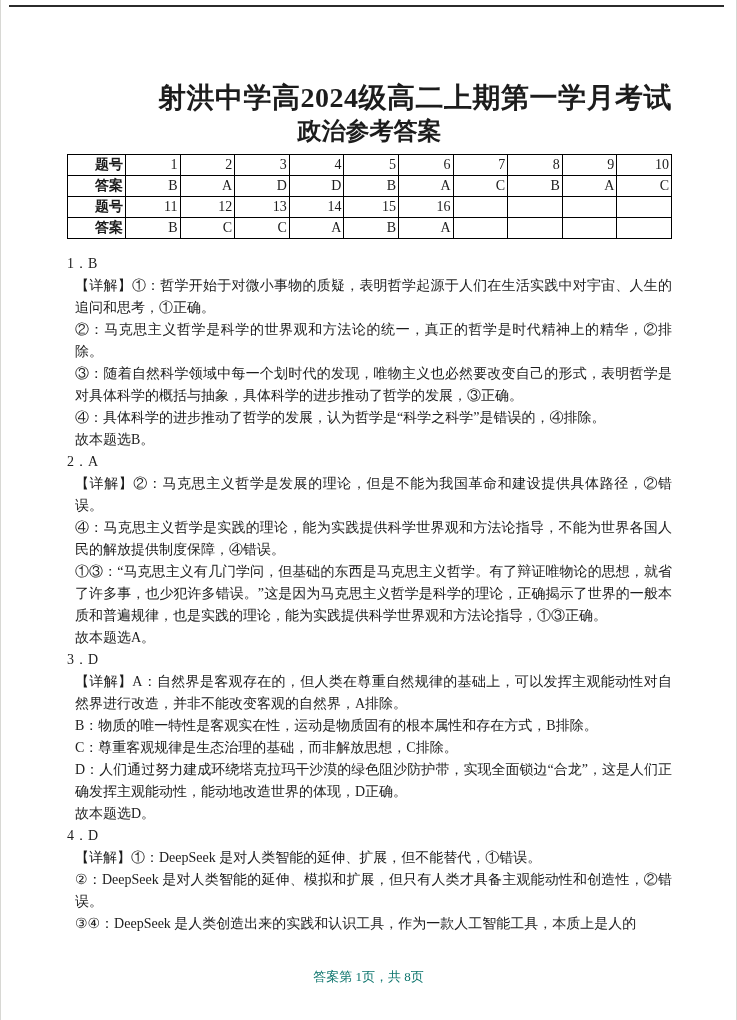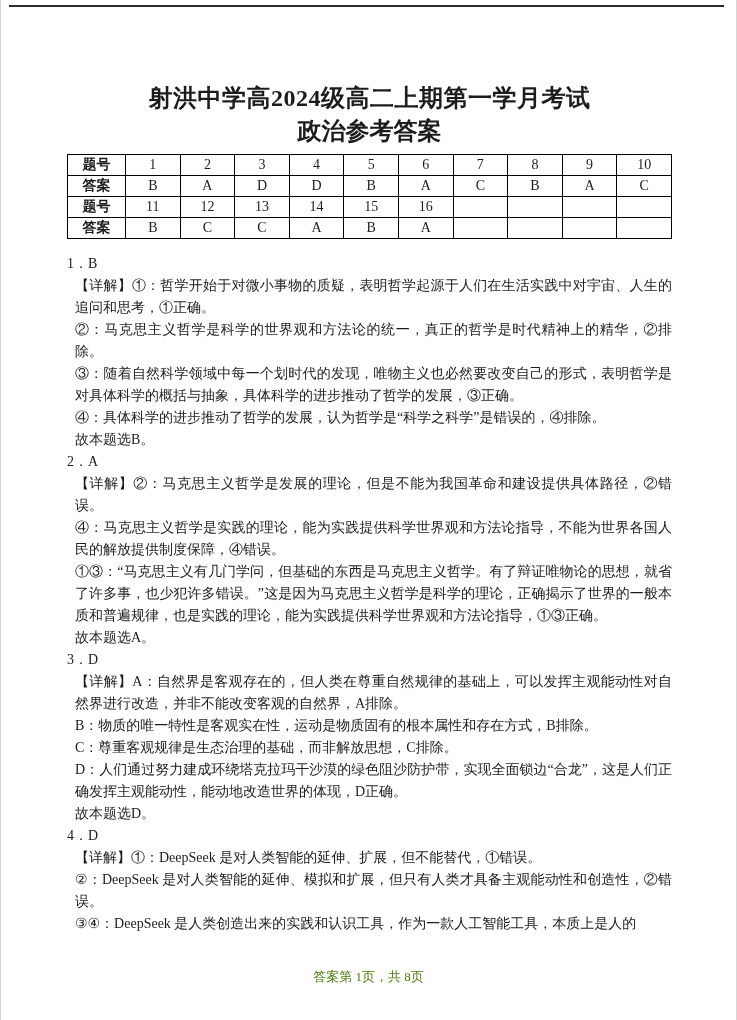--- a/index.html
+++ b/index.html
@@ -20,43 +20,43 @@
   }
   .scan-top-line {
     position:absolute; top:5px; left:8px; right:12px; height:2px;
     background:#2b2b2b;
   }
   .page {
     position:absolute; top:0; left:0; right:0;
     padding:84px 64px 0 66px;
   }
   .title {
-    text-align:center;
-    font-size:24px;
+    text-align:right;
+    font-size:28px;
     font-weight:bold;
     letter-spacing:0.5px;
     line-height:28px;
   }
   .subtitle {
     text-align:center;
     font-size:24px;
     font-weight:bold;
     line-height:26px;
     margin-top:6px;
     margin-bottom:10px;
   }
   table.answers {
     width:100%;
     border-collapse:collapse;
     table-layout:fixed;
   }
   table.answers td {
     border:1px solid #000;
     height:21px;
-    text-align:center;
+    text-align:right;
     vertical-align:middle;
     font-size:14px;
     line-height:1;
     padding:1px 2px;
     font-family:"Liberation Serif","DejaVu Serif",serif;
   }
   table.answers td.row-label {
     font-weight:bold;
   }
   .doc-body {
@@ -72,21 +72,21 @@
   .q-para {
     text-align:justify;
     margin-left:8px;
   }
   .footer {
     position:absolute;
     bottom:34px;
     left:0; right:0;
     text-align:center;
     font-size:13px;
-    color:#4d7c0f;
+    color:#0f766e;
   }
 </style>
 </head>
 <body>
 
 <div class="sheet">
   <div class="scan-top-line"></div>
   <div class="page">
     <h1 class="title">射洪中学高2024级高二上期第一学月考试</h1>
     <h2 class="subtitle">政治参考答案</h2>

